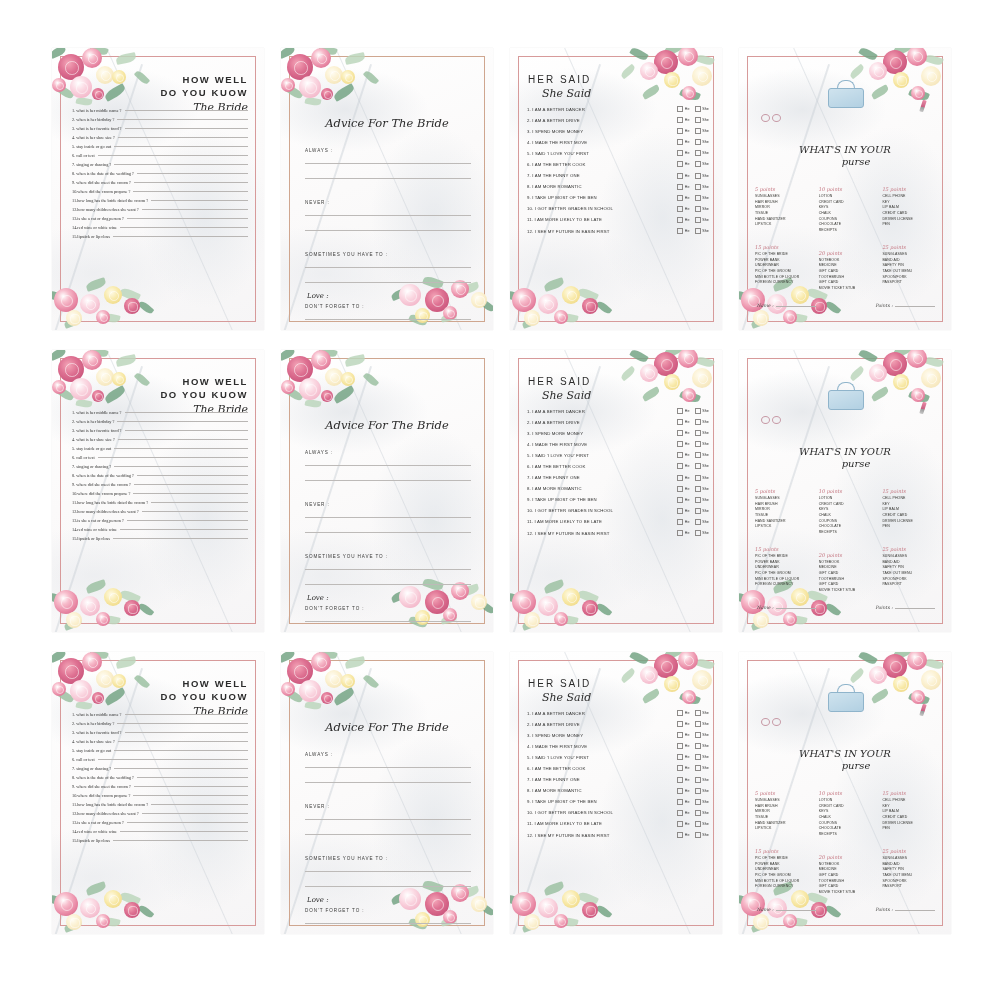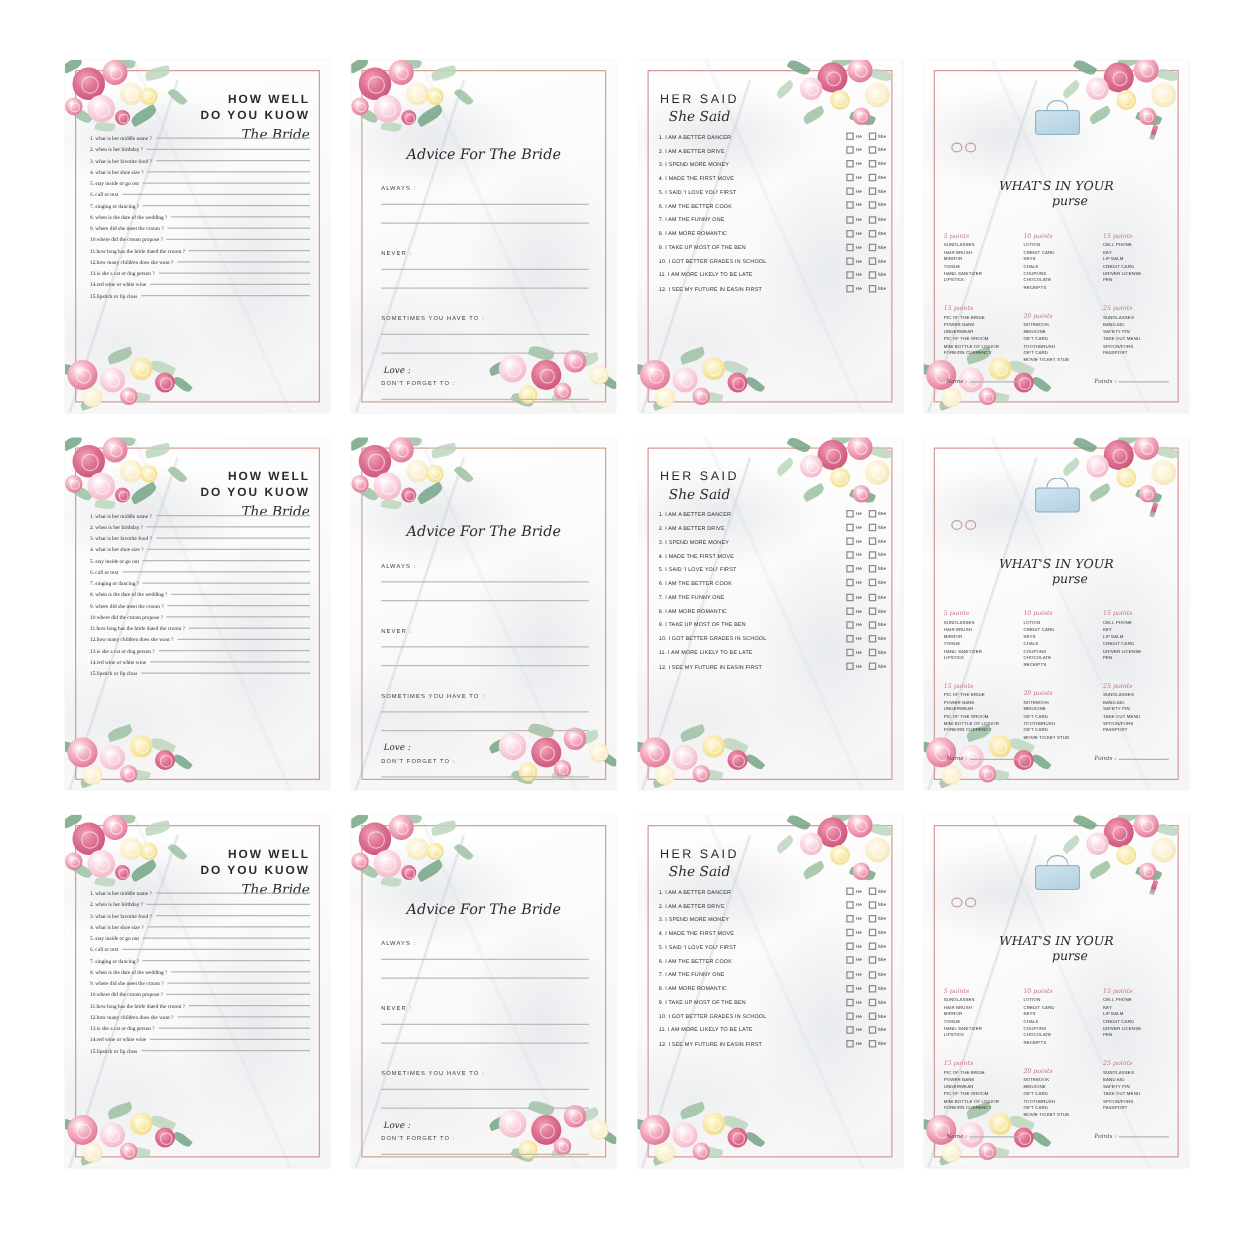--- a/index.html
+++ b/index.html
@@ -161,21 +161,21 @@
   }
   .adv-line.second { margin-top: 7px; }
   .adv-love {
     position: absolute;
     left: 26px;
     bottom: 30px;
     font-size: 7px;
   }
 
   
-  .hs-title { position: absolute; left: 18px; top: 26px; text-align: center; }
+  .hs-title { position: absolute; left: 18px; top: 26px; text-align: right; }
   .hs-title .l1 {
     font-family: "Liberation Sans", sans-serif;
     font-size: 10px;
     letter-spacing: 2px;
     color: #2b2b2b;
   }
   .hs-title .l2 { font-size: 11px; margin-top: 2px; }
   .hs-list { position: absolute; left: 17px; right: 13px; top: 58px; }
   .hs-row {
     display: flex;

